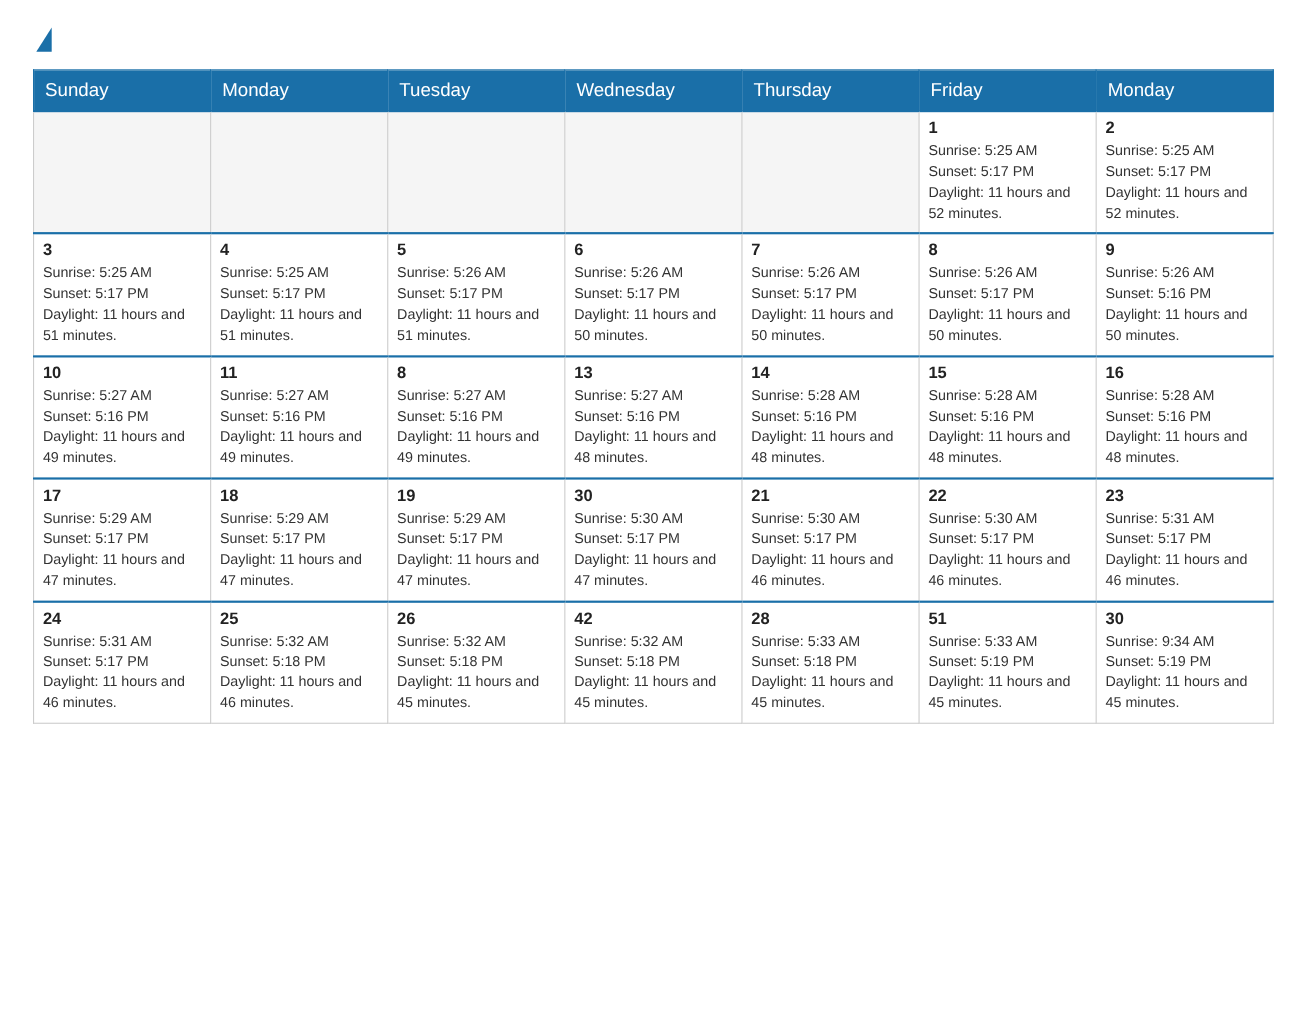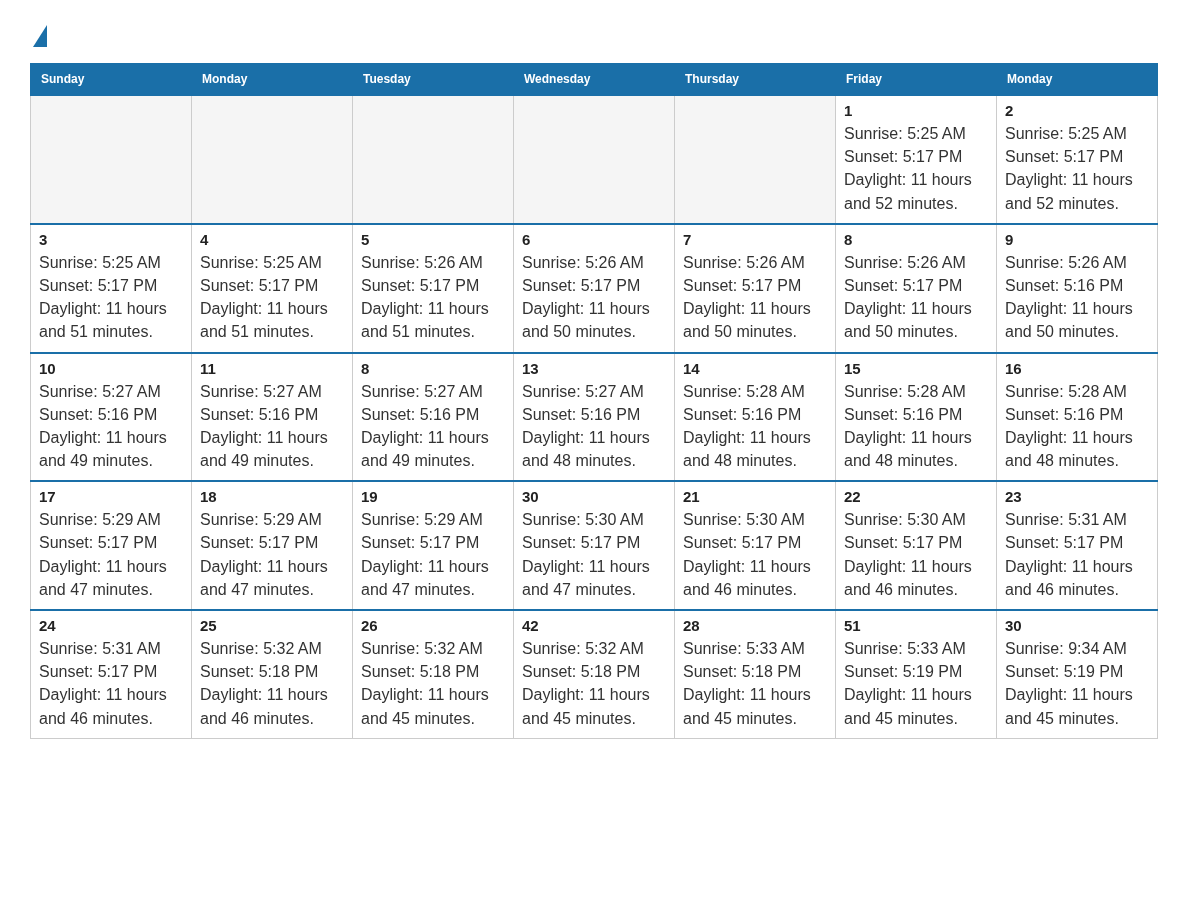--- a/index.html
+++ b/index.html
@@ -63,22 +63,22 @@
       margin-top: 4px;
     }
     .calendar-table {
       width: 100%;
       border-collapse: collapse;
       table-layout: fixed;
     }
     .calendar-table thead tr th {
       background-color: #1a6fa8;
       color: #fff;
-      font-size: 12px;
-      font-weight: bold;
+      font-size: 17px;
+      font-weight: normal;
       padding: 8px 10px;
       text-align: left;
       border: 1px solid #1a6fa8;
     }
     .calendar-table tbody tr td {
       border: 1px solid #ccc;
       vertical-align: top;
       padding: 6px 8px 8px 8px;
       height: 110px;
       font-size: 13px;
@@ -89,21 +89,21 @@
       background: #f5f5f5;
     }
     .day-number {
       font-size: 15px;
       font-weight: bold;
       color: #222;
       display: block;
       margin-bottom: 3px;
     }
     .day-info {
-      font-size: 16px;
+      font-size: 13px;
       color: #333;
       line-height: 1.45;
     }
     
     .calendar-table tbody tr td {
       border-top: 2px solid #1a6fa8;
     }
     .calendar-table tbody tr td + td {
       border-top: 2px solid #1a6fa8;
     }

